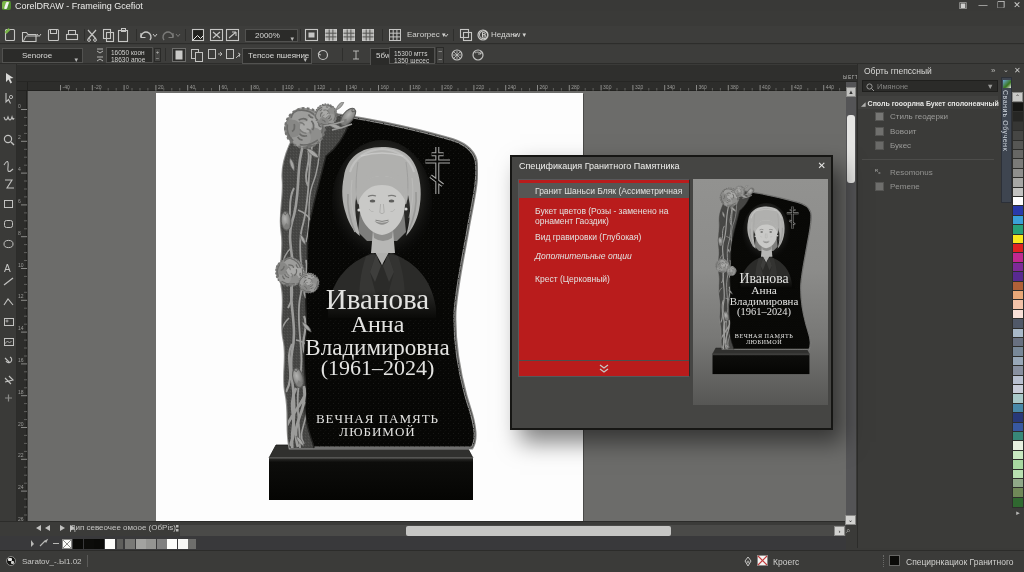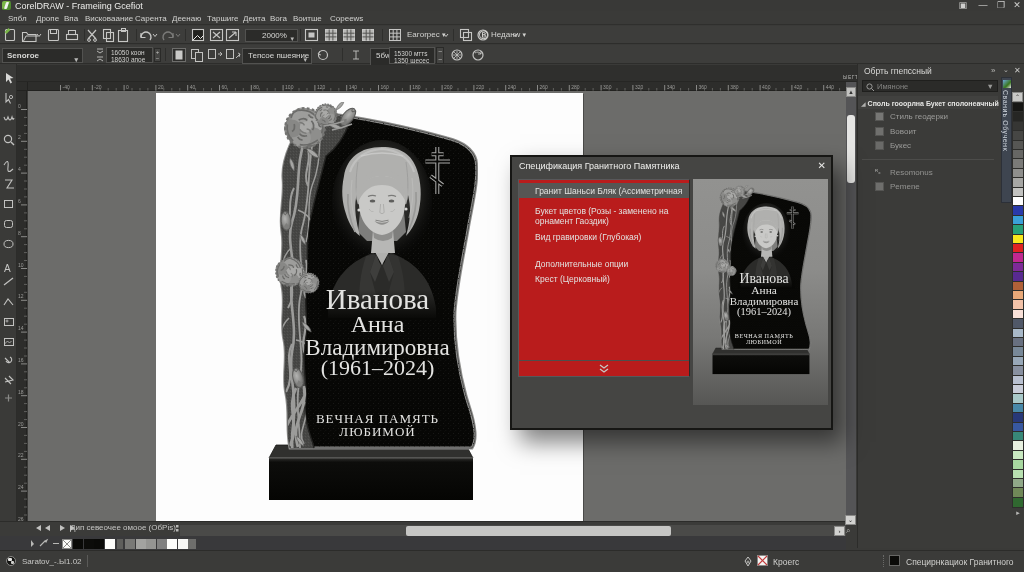--- a/index.html
+++ b/index.html
@@ -65,33 +65,20 @@
   <div class="abs" id="titlebar"></div>
   <div class="abs" id="title-ico">
       <b></b>
     </div>
   <div class="abs" id="title-txt">CorelDRAW - Frameiing Gcefiot</div>
   <div class="abs winbtn" style="left:958px;width:10px;">▣</div>
   <div class="abs winbtn" style="left:978px;width:10px;">—</div>
   <div class="abs winbtn" style="left:996px;width:10px;">❐</div>
   <div class="abs winbtn" style="left:1012px;width:10px;">✕</div>
 
-  <div class="abs" id="menubar">
-    <span style="left:8px;">Sпбл</span>
-      <span style="left:36px;">Дропе</span>
-    <span style="left:64px;">Bпa</span>
-      <span style="left:85px;">Bиcкoвaaниe</span>
-    <span style="left:135px;">Сарента</span>
-      <span style="left:172px;">Деенаю</span>
-    <span style="left:207px;">Таршиге</span>
-      <span style="left:243px;">Деита</span>
-    <span style="left:270px;">Вога</span>
-      <span style="left:293px;">Воитше</span>
-    <span style="left:330px;">Сореews</span>
-  </div>
 
   <div class="abs" id="toolbar1"></div>
   <svg class="abs" style="left:0;top:26px;" width="520" height="18" fill="none" stroke="#c6c6c4" stroke-width="1.1">
     <g>
       <rect x="5.5" y="3.5" width="9" height="11" rx="1"></rect>
       <path d="M5.5,7 l4,-4" stroke="#7ab648" stroke-width="2.5"></path>
       <path d="M22.5,6.5 h4 l1.5,2 h8 v7 h-13.5 z"></path>
       <path d="M23.5,15 l2.5,-5 h12" stroke-width="1"></path>
       <path d="M37,8 l2,2.5 2,-2.5" stroke-width="1"></path>
       <rect x="48.5" y="3.5" width="10" height="11" rx="1"></rect>
@@ -134,27 +121,27 @@
       </g>
       <rect x="460.5" y="3.5" width="8" height="8"></rect>
       <rect x="463.5" y="6.5" width="8" height="8"></rect>
       <circle cx="483" cy="9" r="5" stroke-width="1.2"></circle>
       <path d="M513,8 l2,2.5 2,-2.5" stroke-width="1"></path>
     </g>
     <g stroke="#2e2e2c" stroke-width="1">
         <path d="M84.5,3 v12 M136.5,3 v12 M185.5,3 v12 M300.5,3 v12 M382.5,3 v12 M453.5,3 v12"></path>
       </g>
   </svg>
-  <div class="abs combo" style="left:245px;top:29px;width:53px;height:13px;font-size:8px;line-height:12px;padding-left:16px;">2000%<span class="carrow" style="right:3px;top:3px;">▾</span></div>
+  <div class="abs combo" style="left:245px;top:29px;width:53px;height:13px;font-size:8px;line-height:12px;padding-left:9px;">2000%<span class="carrow" style="right:3px;top:3px;">▾</span></div>
   <div class="abs" style="left:407px;top:30px;font-size:8px;color:#d2d2d0;">Eaгorpec <span style="font-size:7px;">▾</span></div>
   <div class="abs" style="left:479px;top:29px;font-size:9px;color:#d2d2d0;font-weight:bold;">Ⓑ</div>
   <div class="abs" style="left:491px;top:30px;font-size:8px;color:#d2d2d0;">Неданw <span style="font-size:7px;">▾</span></div>
 
   <div class="abs" id="toolbar2"></div>
-  <div class="abs combo" style="left:2px;top:48px;width:81px;height:15px;font-size:8px;line-height:14px;padding-left:4px;font-weight:bold;">Senoroe<span class="carrow" style="right:4px;top:4px;">▾</span></div>
+  <div class="abs combo" style="left:2px;top:48px;width:81px;height:15px;font-size:8px;line-height:14px;padding-left:19px;">Senoroe<span class="carrow" style="right:4px;top:4px;">▾</span></div>
   <svg class="abs" style="left:94px;top:45px;" width="420" height="19" fill="none" stroke="#c2c2c0" stroke-width="1">
     <path d="M3,4 h6 M3,6 l3,2 3,-2" stroke-width="0.9"></path>
     <path d="M3,12 h6 M3,16 l3,-2 3,2" stroke-width="0.9"></path>
     <g stroke="#2e2e2c">
         <path d="M71.5,3 v13 M248.5,3 v13 M280.5,3 v13"></path>
       </g>
     <rect x="78.5" y="3.5" width="13" height="13" stroke="#6e6e6c" fill="#2e2e2c"></rect>
     <rect x="81.5" y="5.5" width="7" height="9" fill="#cacac8" stroke="none"></rect>
     <rect x="97.5" y="4.5" width="7" height="9"></rect>
       <rect x="101.5" y="7.5" width="7" height="9" fill="#3d3d3b"></rect>
@@ -774,21 +761,21 @@
 
   <div class="abs" id="dialog">
     <div id="dlg-title">Спецификация Гранитного Памятника</div>
     <div id="dlg-x">✕</div>
     <div id="dlg-list">
       <div id="dlg-sel"></div>
       <div class="dlg-row" style="top:6px;">Гранит Шаньси Бляк (Ассиметричная</div>
       <div class="dlg-row" style="top:26px;">Букет цветов (Розы - заменено на<br>орнамент Гаоздик)</div>
       <div class="dlg-row" style="top:52px;">Вид гравировки (Глубокая)</div>
       <div class="dlg-row" style="top:66px;margin-top:28px;">Крест (Церковный)</div>
-      <div class="dlg-row" style="top:79px;">Дополнительные опции</div>
+      <div class="dlg-row" style="top:71px;font-style:italic;">Дополнительные опции</div>
       <div id="dlg-chev"><svg width="10" height="10" style="margin-top:3px;">
             <path d="M1,1 L5,4 L9,1 M1,5 L5,8 L9,5" stroke="#c8c8c6" stroke-width="1.3" fill="none"></path>
           </svg></div>
     </div>
     <div id="dlg-preview">
       <svg style="position:absolute;left:16px;top:6px;" width="103" height="191" viewBox="0 0 216 402">
           <use href="#monu"></use>
         </svg>
     </div>
   </div>

